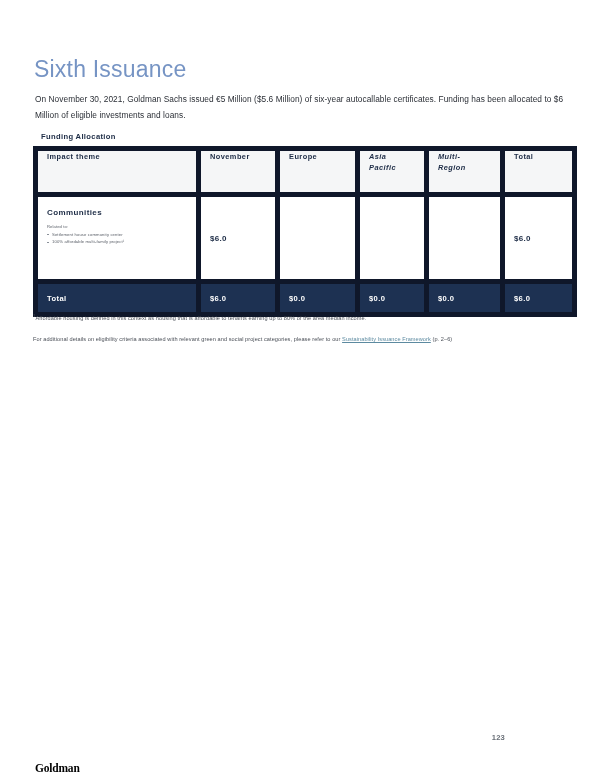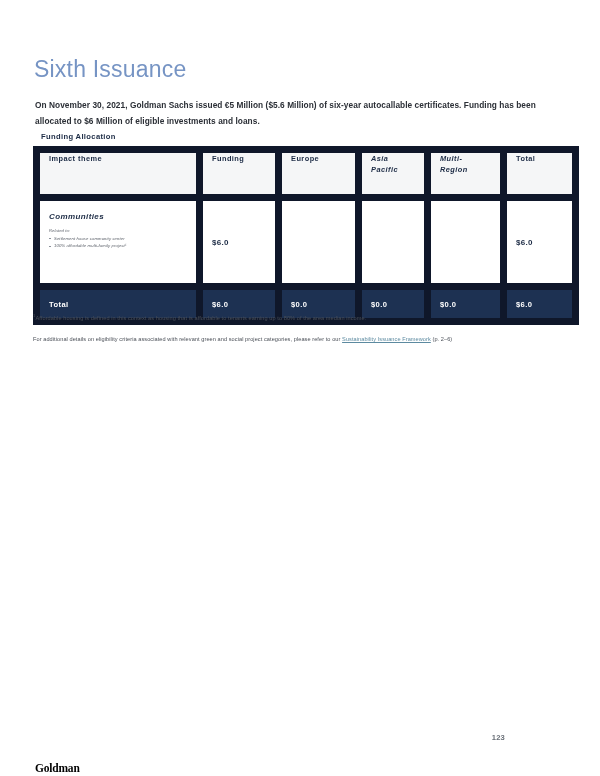--- a/index.html
+++ b/index.html
@@ -33,27 +33,26 @@
     letter-spacing: 0.2px;
     color: #7694c4;
     line-height: 1.1;
     white-space: nowrap;
   }
 
   
   .intro {
     position: absolute;
     left: 35px;
-    top: 90px;
+    top: 84px;
     width: 530px;
     font-size: 8.3px;
     line-height: 1.85;
     color: #2b2f36;
     letter-spacing: 0.06px;
-    font-weight: bold;
   }
 
   
   .table-label {
     position: absolute;
     left: 41px;
     top: 132px;
     font-size: 7.6px;
     font-weight: 700;
     letter-spacing: 0.35px;
@@ -67,21 +66,21 @@
     top: 146px;
     width: 539px;
   }
   table.alloc {
     width: 539px;
     border-collapse: collapse;
     table-layout: fixed;
   }
   table.alloc th,
   table.alloc td {
-    border: 7px solid #0f172a;
+    border: 5px solid #0f172a;
     vertical-align: top;
     padding: 0;
   }
   
   .c1 { width: 163px; }
   .c2 { width: 79px; }
   .c3 { width: 80px; }
   .c4 { width: 69px; }
   .c5 { width: 76px; }
   .c6 { width: 72px; }
@@ -104,21 +103,20 @@
     padding-top: 0px;
     font-style: italic;
   }
 
   tbody td {
     background: #ffffff;
     height: 82px;
   }
   td .cellpad {
     padding: 11px 9px 0 9px;
-    font-style: italic;
   }
   .theme-title {
     font-size: 8px;
     font-weight: 700;
     letter-spacing: 0.4px;
     color: #1c2b45;
     margin-bottom: 7px;
   }
   .related-label {
     font-size: 4.1px;
@@ -276,21 +274,21 @@
           <col class="c4">
           <col class="c5">
           <col class="c6">
       </colgroup>
       <thead>
         <tr>
           <th>
             <span class="hinner">Impact theme</span>
           </th>
           <th>
-            <span class="hinner">Funding</span>
+            <span class="hinner">November</span>
           </th>
           <th>
             <span class="hinner">Europe</span>
           </th>
           <th class="two-line">
             <span class="hinner"><span>Asia</span><br><span>Pacific</span></span>
           </th>
           <th class="two-line">
             <span class="hinner"><span>Multi-</span><br><span>Region</span></span>
           </th>

